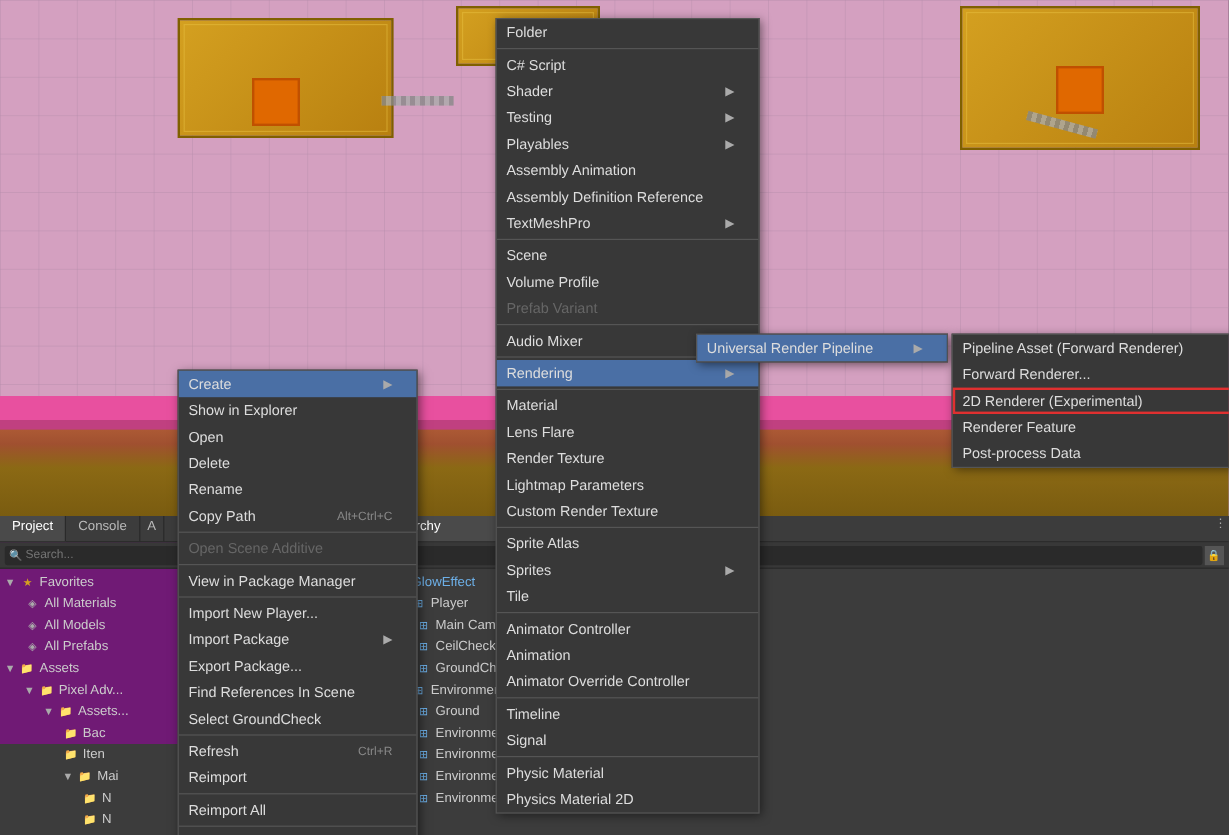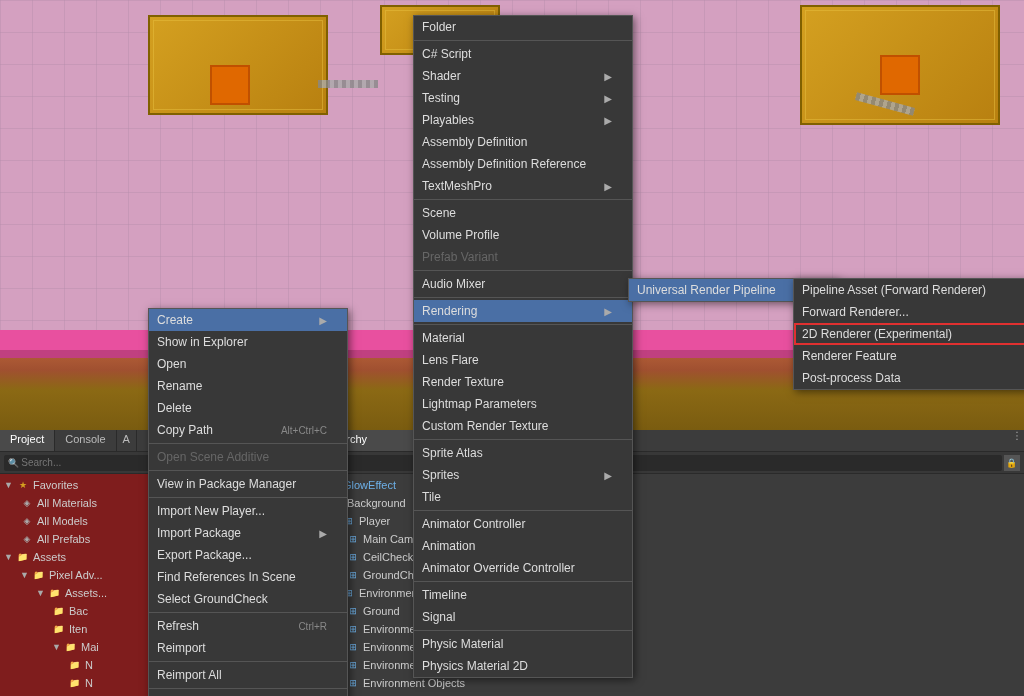--- a/index.html
+++ b/index.html
@@ -76,22 +76,22 @@
       bottom: 0; left: 0;
       width: 1024px;
       height: 266px;
       background: #3c3c3c;
       display: flex;
     }
 
     
     .left-panel {
       width: 220px;
-      height: 266px;
-      background: #7f1d1d;
+      height: 190px;
+      background: #701a75;
       border-right: 1px solid #2a2a2a;
       flex-shrink: 0;
     }
 
     .panel-tabs {
       display: flex;
       background: #3c3c3c;
       border-bottom: 1px solid #2a2a2a;
       height: 22px;
     }
@@ -210,21 +210,21 @@
 
     
     .menu-main-create {
       left: 413px;
       top: 15px;
       width: 220px;
     }
 
     
     .menu-rendering {
-      left: 628px;
+      left: 580px;
       top: 278px;
       width: 210px;
     }
 
     
     .menu-urp {
       left: 793px;
       top: 278px;
       width: 240px;
     }
@@ -396,24 +396,20 @@
       </div>
       <button class="panel-lock-btn">🔒</button>
     </div>
     <div class="hierarchy-content">
       <div class="tree-item" style="padding-left:4px; color:#6db0e8;">
         <span class="tree-arrow">▼</span>
         <span class="tree-icon" style="color:#6db0e8;">⊞</span>
         <span>GlowEffect</span>
       </div>
       <div class="tree-item" style="padding-left:20px;">
-        <span class="tree-icon" style="color:#6db0e8;">⊞</span>
-        <span>Background</span>
-      </div>
-      <div class="tree-item" style="padding-left:20px;">
         <span class="tree-arrow">▼</span>
         <span class="tree-icon" style="color:#6db0e8;">⊞</span>
         <span>Player</span>
       </div>
       <div class="tree-item" style="padding-left:36px;">
         <span class="tree-icon" style="color:#6db0e8;">⊞</span>
         <span>Main Camera</span>
       </div>
       <div class="tree-item" style="padding-left:36px;">
         <span class="tree-icon" style="color:#6db0e8;">⊞</span>
@@ -457,24 +453,24 @@
     <span>Create</span>
     <span class="submenu-arrow">▶</span>
   </div>
   <div class="context-menu-item">
     <span>Show in Explorer</span>
   </div>
   <div class="context-menu-item">
     <span>Open</span>
   </div>
   <div class="context-menu-item">
+    <span>Delete</span>
+  </div>
+  <div class="context-menu-item">
     <span>Rename</span>
-  </div>
-  <div class="context-menu-item">
-    <span>Delete</span>
   </div>
   <div class="context-menu-item">
     <span>Copy Path</span>
     <span class="shortcut-text">Alt+Ctrl+C</span>
   </div>
   <div class="context-menu-separator"></div>
   <div class="context-menu-item disabled">
     <span>Open Scene Additive</span>
   </div>
   <div class="context-menu-separator"></div>
@@ -531,21 +527,21 @@
   </div>
   <div class="context-menu-item">
     <span>Testing</span>
     <span class="submenu-arrow">▶</span>
   </div>
   <div class="context-menu-item">
     <span>Playables</span>
     <span class="submenu-arrow">▶</span>
   </div>
   <div class="context-menu-item">
-    <span>Assembly Definition</span>
+    <span>Assembly Animation</span>
   </div>
   <div class="context-menu-item">
     <span>Assembly Definition Reference</span>
   </div>
   <div class="context-menu-item">
     <span>TextMeshPro</span>
     <span class="submenu-arrow">▶</span>
   </div>
   <div class="context-menu-separator"></div>
   <div class="context-menu-item">

